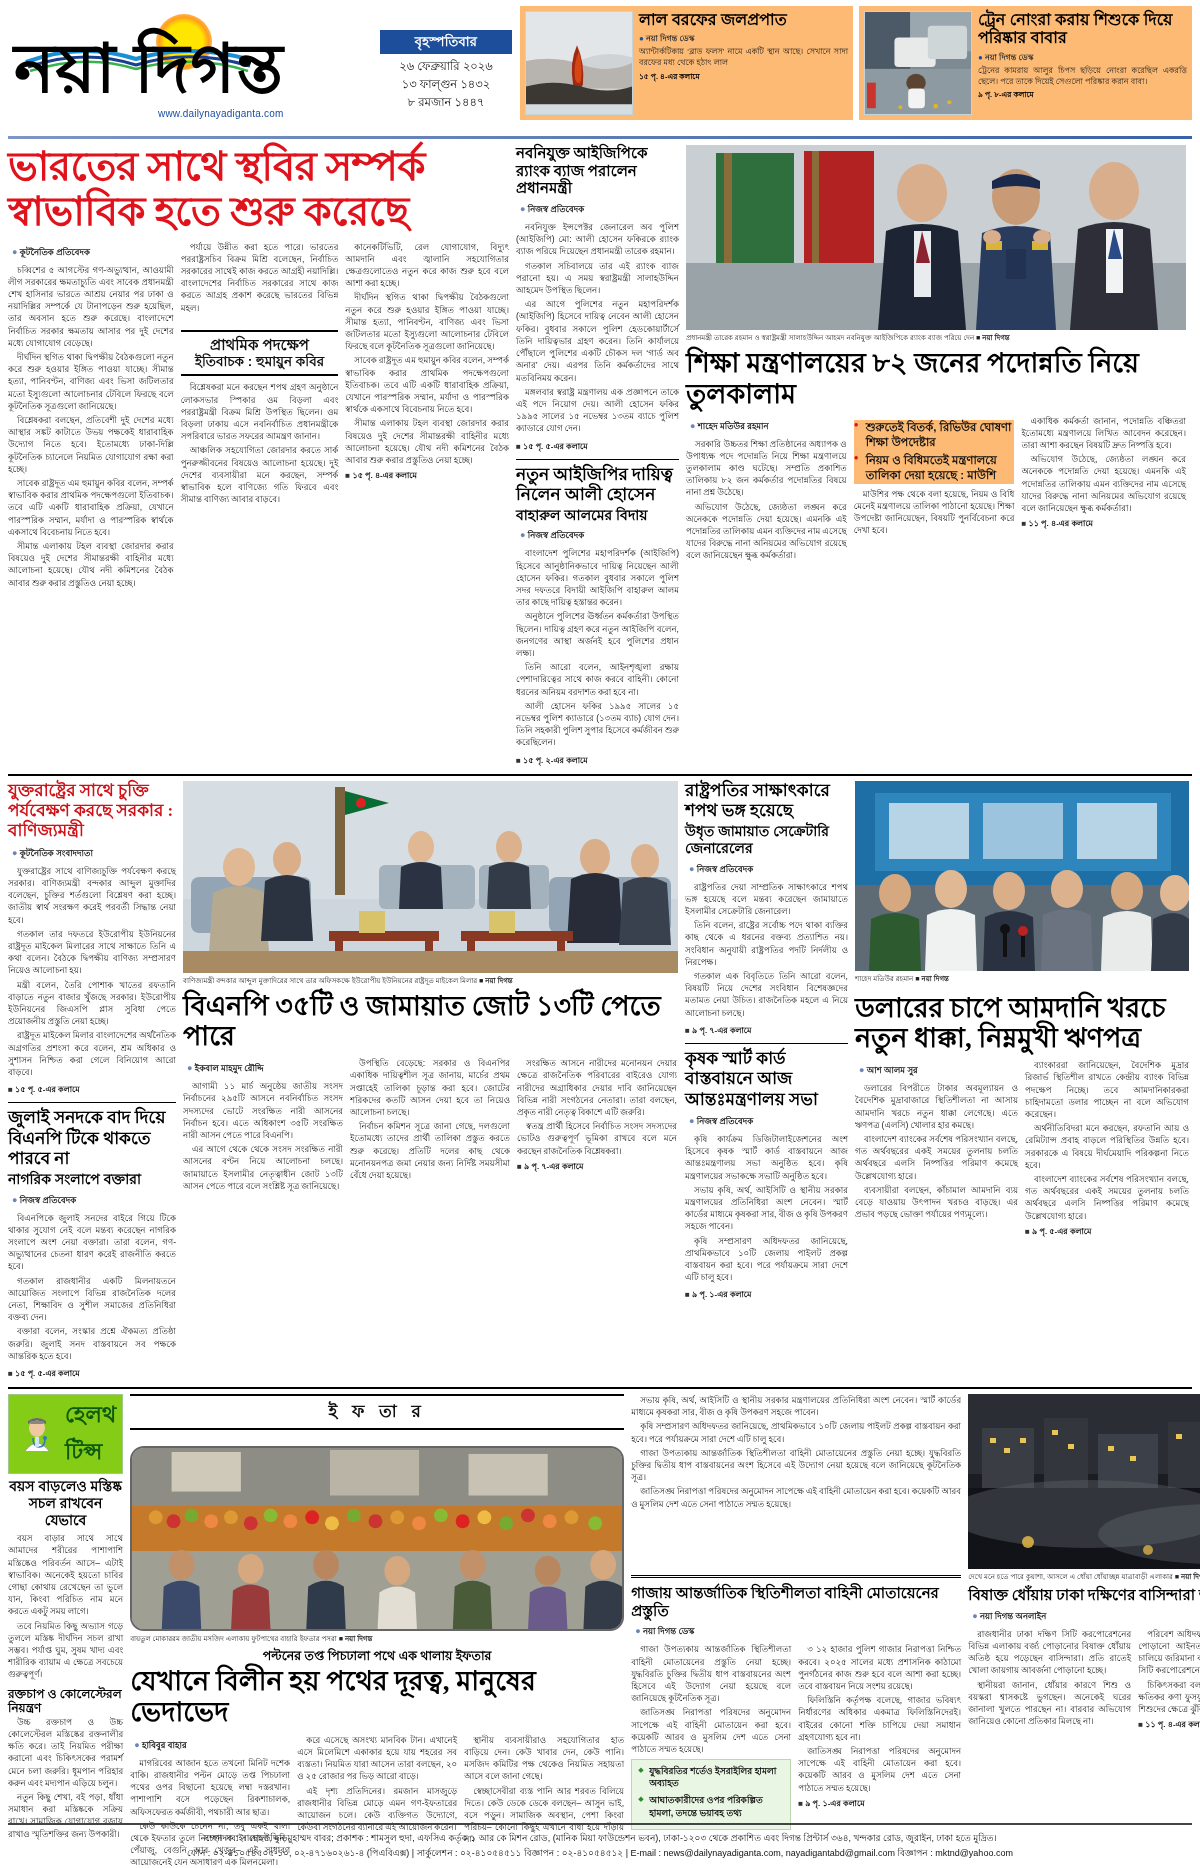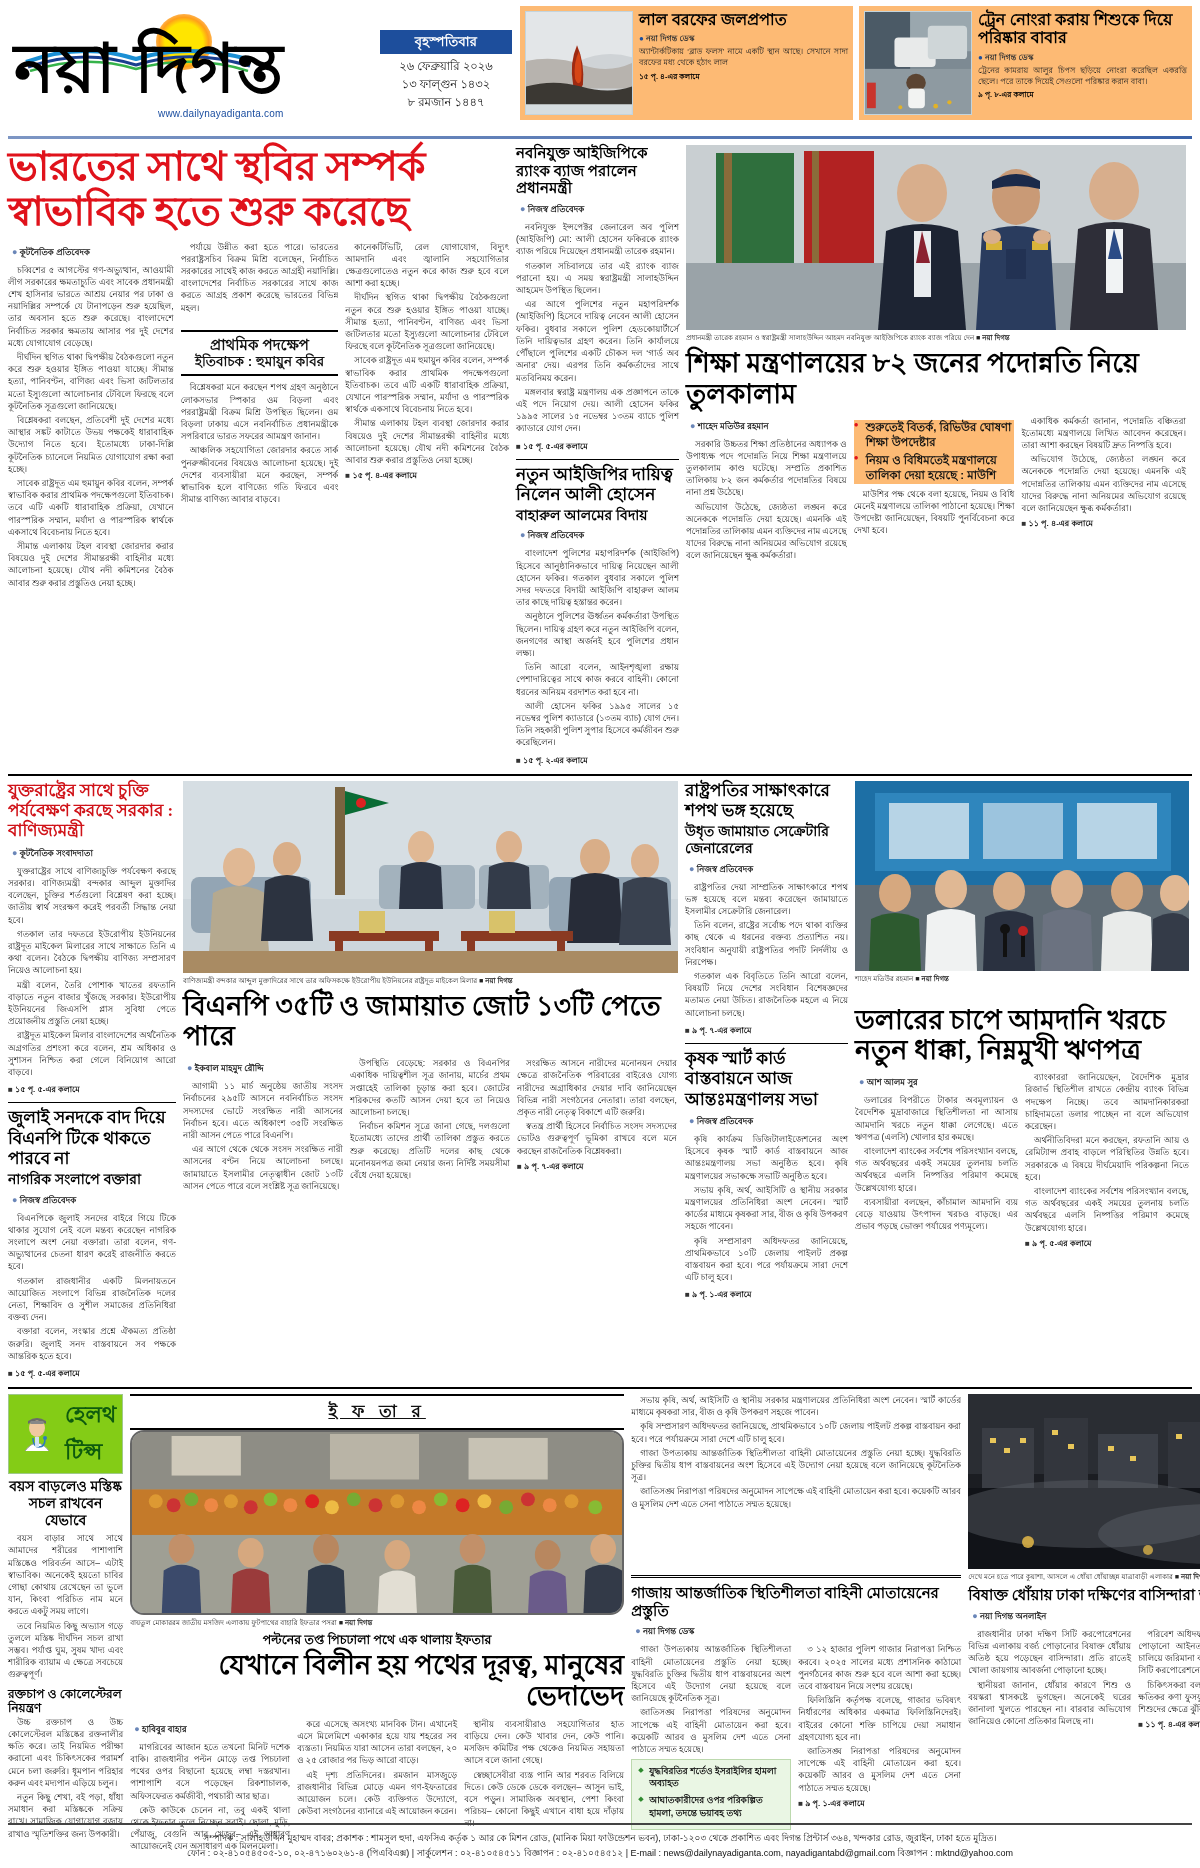--- a/index.html
+++ b/index.html
@@ -105,21 +105,21 @@
 
   .section-band {
     background: #84cc16; border: 1px solid #9fc98a; display: flex; align-items: center;
     gap: 6px; padding: 2px 6px; margin-bottom: 4px;
   }
   .section-band .title { font-size: 22px; font-weight: bold; color: #0e5a0e;
     font-family:"Liberation Serif","DejaVu Serif",serif; }
   .doc-badge { width: 44px; height: 34px; flex: none; }
 
   .iftar-band { border-top: 2px solid #000; border-bottom: 2px solid #000;
-                text-align: center; padding: 2px 0; margin-bottom: 0; text-decoration: underline; }
+                text-align: center; padding: 2px 0; margin-bottom: 16px; }
   .iftar-band .t { font-size: 17px; font-weight: bold; letter-spacing: 5px; }
 
   .footer { position: absolute; left: 8px; right: 8px; bottom: 6px; text-align: center; }
   .footer .sep { border-top: 2px solid #444; margin-bottom: 6px; }
   .footer .l { font-size: 9px; line-height: 1.75; color: #111; }
 
   .ph-scene { position: absolute; inset: 0; }
 </style>
 </head>
 <body>
@@ -471,21 +471,21 @@
           <rect x="148" y="150" width="4" height="26" fill="#111"></rect>
           <circle cx="150" cy="148" r="5" fill="#111"></circle>
           <rect x="166" y="152" width="4" height="24" fill="#111"></rect>
           <circle cx="168" cy="150" r="5" fill="#b22"></circle>
         </svg>
       </div>
       <div class="caption">
         <span>শাহেদ মতিউর রহমান</span> <span class="credit">■ <span>নয়া দিগন্ত</span></span>
       </div>
 
-      <div class="h-xl" style="margin-top:22px;">ডলারের চাপে আমদানি খরচে নতুন ধাক্কা, নিম্নমুখী ঋণপত্র</div>
+      <div class="h-xl" style="margin-top:10px;">ডলারের চাপে আমদানি খরচে নতুন ধাক্কা, নিম্নমুখী ঋণপত্র</div>
       <div style="display:flex;gap:7px;margin-top:5px;">
         <div style="width:163px;">
           <div class="byline"><span class="dot">●</span> <span>আশ আলম সুর</span></div>
           <div class="body-text">
             <p>ডলারের বিপরীতে টাকার অবমূল্যায়ন ও বৈদেশিক মুদ্রাবাজারে স্থিতিশীলতা না আসায় আমদানি খরচে নতুন ধাক্কা লেগেছে। এতে ঋণপত্র (এলসি) খোলার হার কমছে।</p>
             <p>বাংলাদেশ ব্যাংকের সর্বশেষ পরিসংখ্যান বলছে, গত অর্থবছরের একই সময়ের তুলনায় চলতি অর্থবছরে এলসি নিষ্পত্তির পরিমাণ কমেছে উল্লেখযোগ্য হারে।</p>
             <p>ব্যবসায়ীরা বলছেন, কাঁচামাল আমদানি ব্যয় বেড়ে যাওয়ায় উৎপাদন খরচও বাড়ছে। এর প্রভাব পড়ছে ভোক্তা পর্যায়ের পণ্যমূল্যে।</p>
           </div>
         </div>
         <div style="width:164px;">
@@ -585,21 +585,21 @@
             <ellipse cx="476" cy="118" rx="13" ry="15" fill="#d6a87f"></ellipse>
             <path d="M458 140 Q476 128 495 140 L495 185 L456 185 Z" fill="#333a48"></path>
           </g>
         </svg>
       </div>
       <div class="caption">
         <span>বায়তুল মোকাররম জাতীয় মসজিদ এলাকায় ফুটপাথের বাহারি ইফতার পসরা</span> <span class="credit">■ <span>নয়া দিগন্ত</span></span>
       </div>
 
       <div class="h-sm" style="text-align:center;margin-top:6px;font-size:12.5px;">পল্টনের তপ্ত পিচঢালা পথে এক থালায় ইফতার</div>
-      <div class="h-xl" style="text-align:right;margin-top:2px;">যেখানে বিলীন হয় পথের দূরত্ব, মানুষের ভেদাভেদ</div>
+      <div class="h-xl" style="text-align:left;margin-top:2px;">যেখানে বিলীন হয় পথের দূরত্ব, মানুষের ভেদাভেদ</div>
 
       <div style="display:flex;gap:7px;margin-top:6px;">
         <div style="width:160px;">
           <div class="byline"><span class="dot">●</span> <span>হাবিবুর বাহার</span></div>
           <div class="body-text">
             <p>মাগরিবের আজান হতে তখনো মিনিট দশেক বাকি। রাজধানীর পল্টন মোড়ে তপ্ত পিচঢালা পথের ওপর বিছানো হয়েছে লম্বা দস্তরখান। পাশাপাশি বসে পড়েছেন রিকশাচালক, অফিসফেরত কর্মজীবী, পথচারী আর ছাত্র।</p>
             <p>কেউ কাউকে চেনেন না, তবু একই থালা থেকে ইফতার তুলে নিচ্ছেন সবাই। ছোলা, মুড়ি, পেঁয়াজু, বেগুনি আর খেজুর– এই সাধারণ আয়োজনেই যেন অসাধারণ এক মিলনমেলা।</p>
 
           </div>
         </div>

